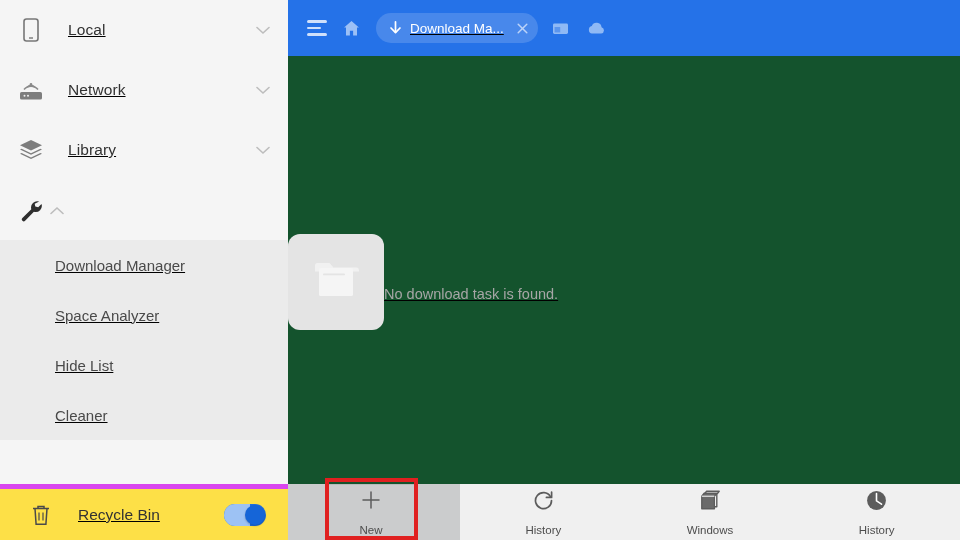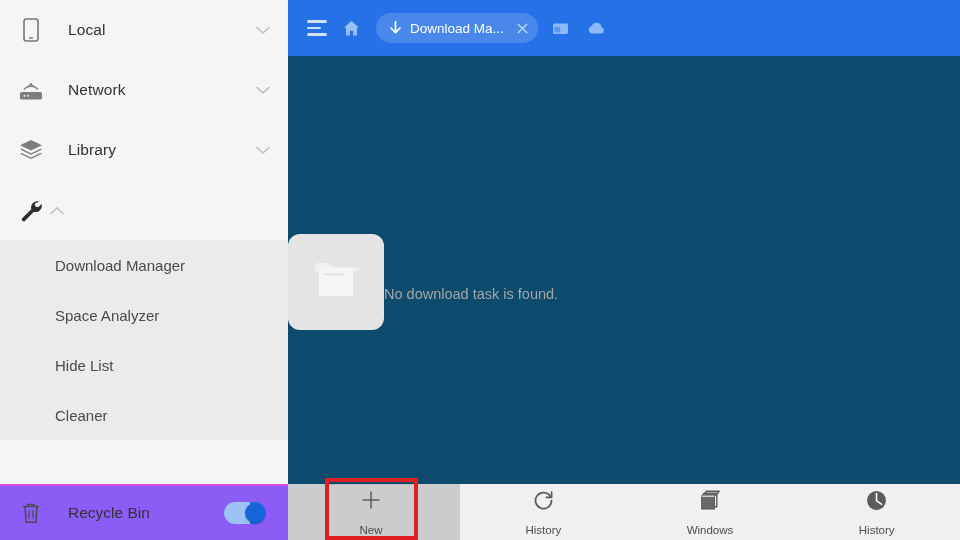--- a/index.html
+++ b/index.html
@@ -2,21 +2,21 @@
 <html><head>
 <meta charset="utf-8">
 <style>
   * { box-sizing: border-box; margin: 0; padding: 0; }
   html, body {
     width: 960px; height: 540px;
     font-family: "Liberation Sans", sans-serif;
     overflow: hidden;
     background: #eeeeee;
   }
-  #app { position: relative; width: 960px; height: 512px; display: flex; }
+  #app { position: relative; width: 960px; height: 512px; display: flex; text-decoration: underline; }
 
   
   #sidebar {
     width: 288px; height: 540px;
     background: #f5f5f5;
     position: relative;
     flex: 0 0 288px;
     display: flex;
     flex-direction: column;
   }
@@ -59,25 +59,25 @@
     align-items: center;
     padding-left: 55px;
     font-size: 15px;
     color: #4a4a4a;
     cursor: pointer;
   }
 
   .side-bottom {
     margin-top: auto;
     height: 56px;
-    background: #8b5cf6;
-    display: flex;
-    align-items: center;
-    padding: 0 22px 0 14px;
-    border-top: 2px solid #d946ef;
+    background: #fde047;
+    display: flex;
+    align-items: center;
+    padding: 0 22px 0 24px;
+    border-top: 5px solid #d946ef;
   }
   .side-bottom .g-icon { width: 34px; height: 34px; flex: 0 0 34px; display: flex; align-items: center; justify-content: center; color: #5a5a5a; }
   .side-bottom .g-label { margin-left: 20px; font-size: 15.5px; color: #323232; flex: 1 1 auto; }
 
   .toggle {
     width: 42px; height: 22px;
     border-radius: 11px;
     background: #1f6fe0;
     position: relative;
     flex: 0 0 42px;
@@ -97,21 +97,21 @@
     border-radius:11px 0 0 11px; background:#9dc2f4;
   }
 
   
   #right {
     flex: 1 1 auto;
     height: 540px;
     position: relative;
     display: flex;
     flex-direction: column;
-    background: #0c4a6e;
+    background: #14532d;
   }
 
   
   #header {
     height: 56px;
     background: #2572e8;
     display: flex;
     align-items: center;
     padding: 0 10px 0 12px;
     flex: 0 0 56px;

